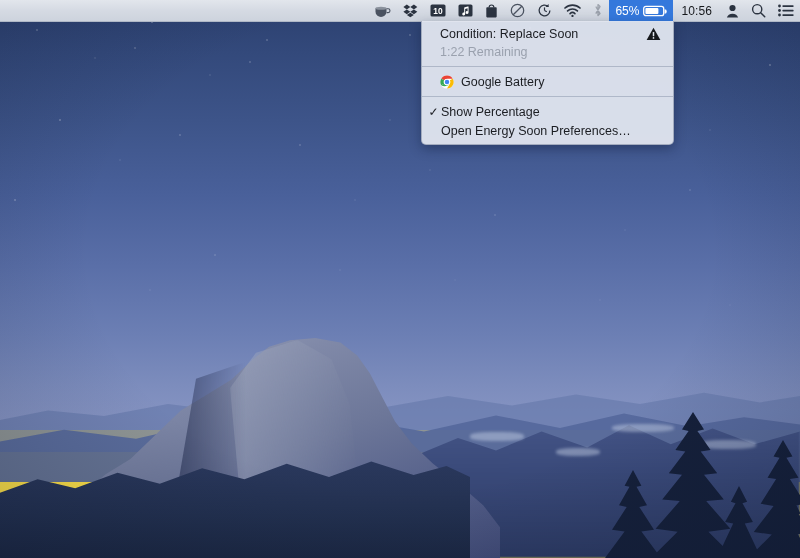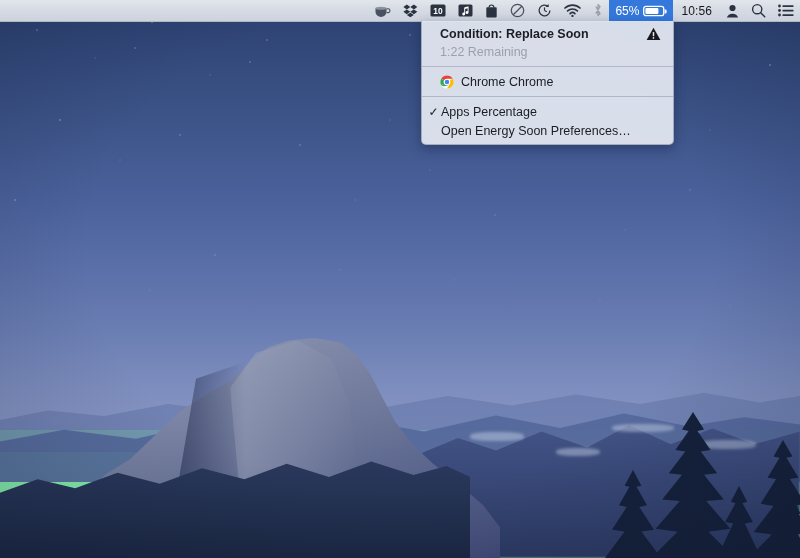--- a/index.html
+++ b/index.html
@@ -6,21 +6,21 @@
     margin: 0; padding: 0;
     width: 800px; height: 558px;
     overflow: hidden;
     font-family: "Liberation Sans", sans-serif;
     -webkit-font-smoothing: antialiased;
   }
   #screen {
     position: relative;
     width: 800px; height: 558px;
     overflow: hidden;
-    background: #86efac;
+    background: #fde047;
   }
 
   
   .wall { position:absolute; left:0; top:0; width:800px; height:558px; overflow:hidden; }
 
   .sky {
     position:absolute; left:0; top:0; width:800px; height:430px;
     background:
       linear-gradient(to bottom,
         #2b3f6e 0%,
@@ -206,21 +206,21 @@
     padding:4px 0 4px 0;
     z-index: 30;
     font-size:12.5px;
     color:#1b1d22;
   }
   .menu-row {
     height:18px; display:flex; align-items:center;
     padding:0 12px 0 18px; box-sizing:border-box;
     white-space:nowrap;
   }
-  .menu-row.head { font-weight:bold; justify-content:space-between;text-align:right; }
+  .menu-row.head { font-weight:normal; justify-content:space-between;text-align:right; }
   .menu-row.dimmed { color:#9aa1ae; }
   .menu-sep {
     height:1px; margin:5px 0 5px 0;
     background:rgba(120,132,155,.42);
   }
   .warn-tri { margin-left:auto; display:flex; align-items:center; }
   .app-row { height:19px; display:flex; align-items:center; padding:0 12px 0 18px; }
   .app-row .app-ico { margin-right:7px; display:flex; align-items:center; }
   .check-row { height:19px; display:flex; align-items:center; padding:0 12px 0 5px; }
   .check-mark { width:13px; text-align:center; font-size:12px; margin-right:1px; }
@@ -389,28 +389,28 @@
           <circle cx="7" cy="7" r="6.6" fill="#ffffff"></circle>
           <path d="M7 0.4 A6.6 6.6 0 0 1 12.72 3.7 L7 3.7 A3.3 3.3 0 0 0 4.14 5.35 L1.28 3.7 A6.6 6.6 0 0 1 7 0.4 Z" fill="#ea4335"></path>
           <path d="M1.28 3.7 L4.14 5.35 A3.3 3.3 0 0 0 4.14 8.65 L1.28 10.3 A6.6 6.6 0 0 1 1.28 3.7 Z" fill="#34a853"></path>
           <path d="M1.28 10.3 L4.14 8.65 A3.3 3.3 0 0 0 7 10.3 L9.86 8.65 A6.6 6.6 0 0 1 1.28 10.3 Z" fill="#34a853"></path>
           <path d="M12.72 3.7 A6.6 6.6 0 0 1 7 13.6 L9.86 8.65 A3.3 3.3 0 0 0 9.86 5.35 Z" fill="#fbbc05"></path>
           <path d="M4.14 5.35 L1.28 3.7 A6.6 6.6 0 0 0 7 13.6 L9.86 8.65 A3.3 3.3 0 0 1 4.14 5.35 Z" fill="none"></path>
           <circle cx="7" cy="7" r="2.95" fill="#ffffff"></circle>
           <circle cx="7" cy="7" r="2.25" fill="#4285f4"></circle>
         </svg>
       </span>
-      <span>Chrome Chrome</span>
+      <span>Google Battery</span>
     </div>
 
     <div class="menu-sep"></div>
 
     <div class="check-row">
       <span class="check-mark">✓</span>
-      <span class="menu-item-label">Apps Percentage</span>
+      <span class="menu-item-label">Show Percentage</span>
     </div>
 
     <div class="check-row">
       <span class="spacer"></span>
       <span class="menu-item-label">Open Energy Soon Preferences…</span>
     </div>
 
   </div>
 
 </div>

